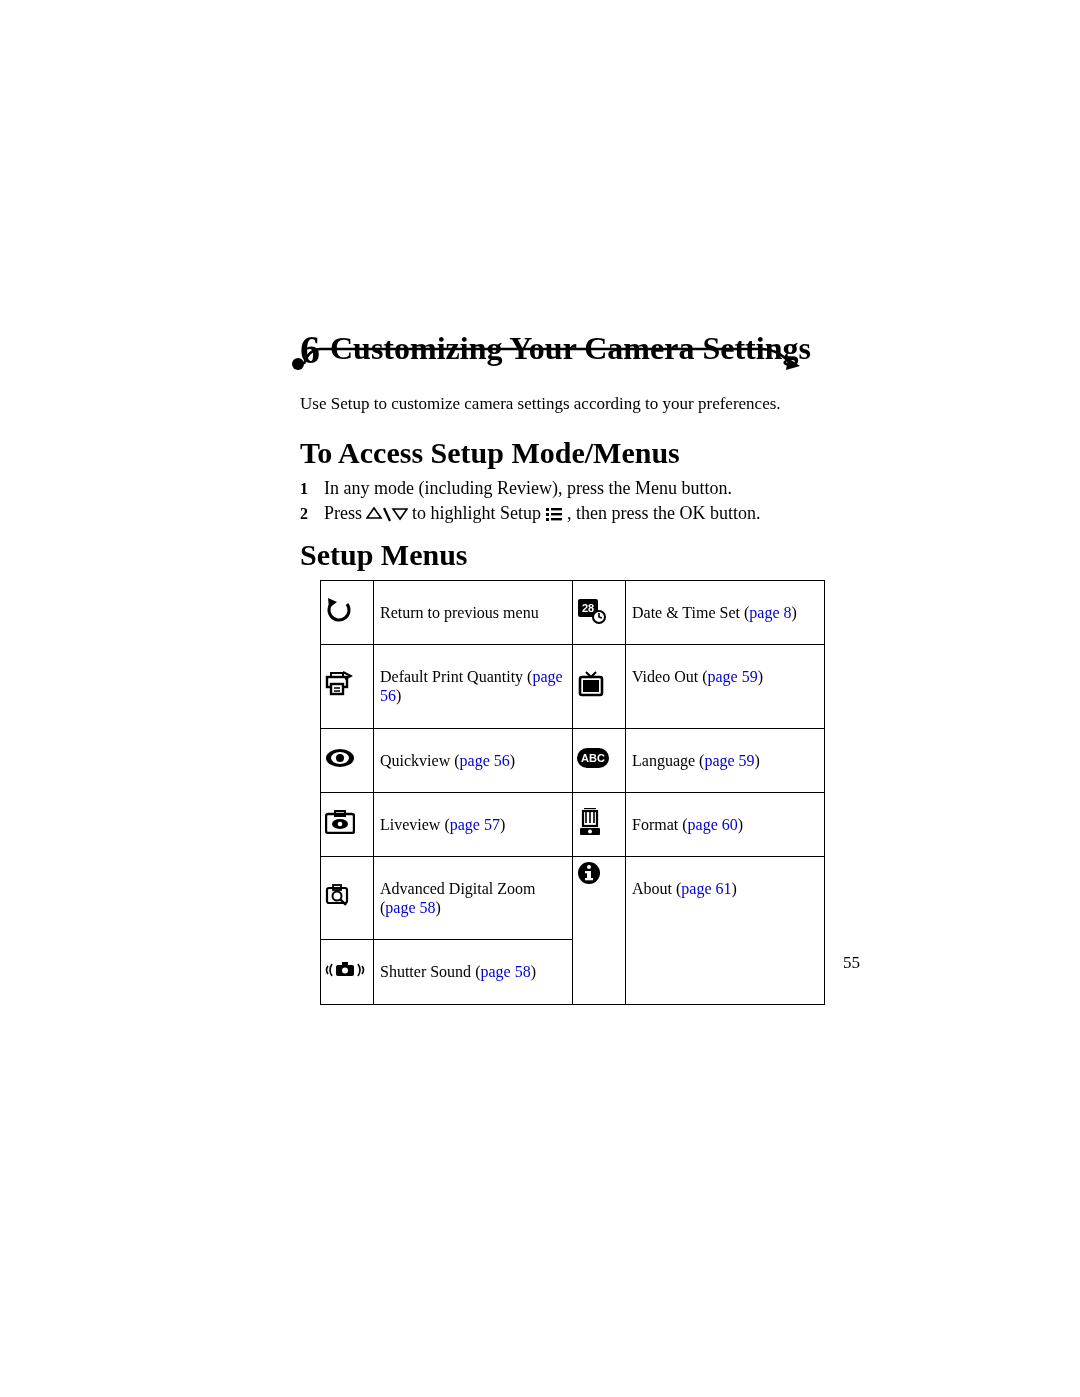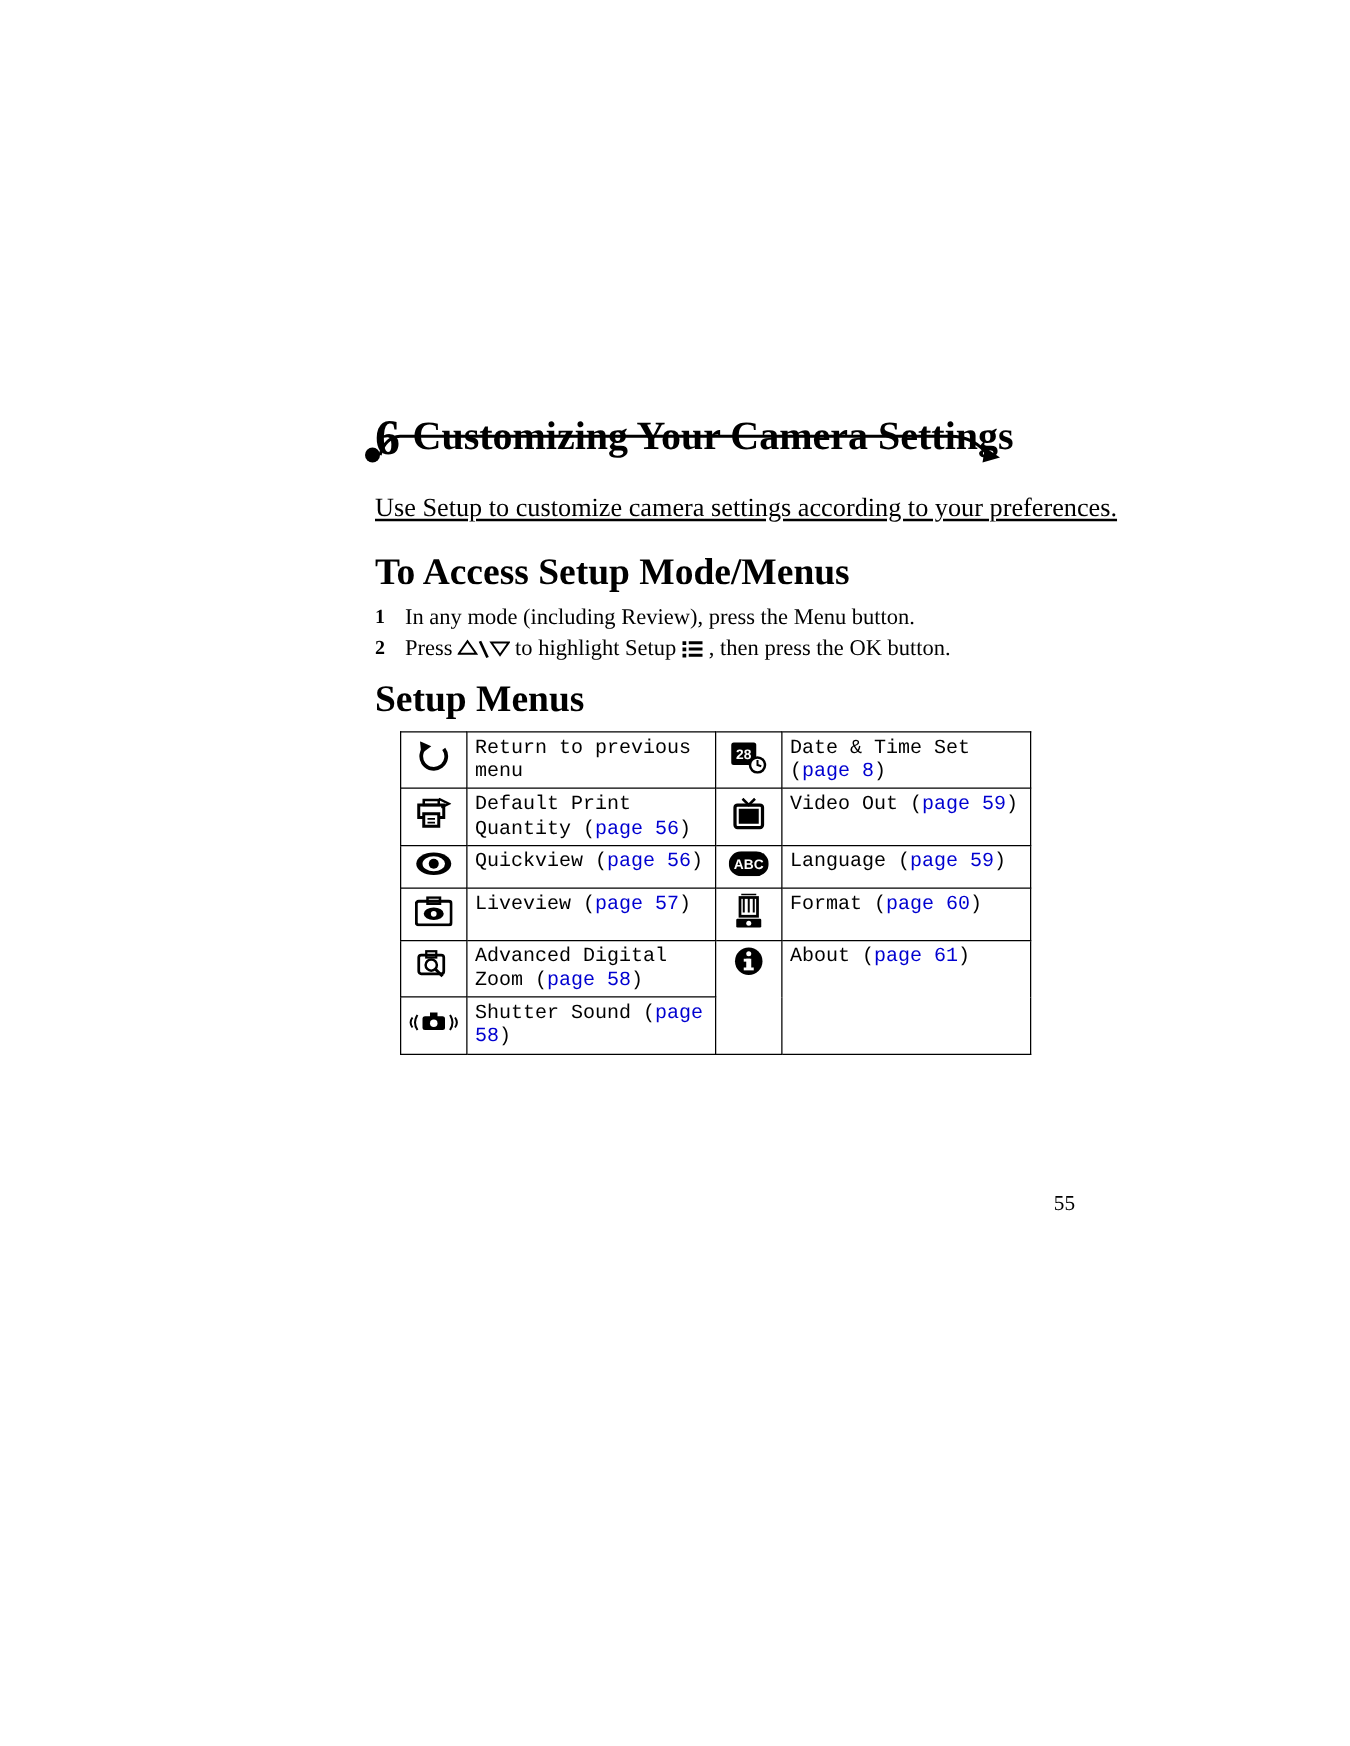--- a/index.html
+++ b/index.html
@@ -36,23 +36,22 @@
     margin-right: 10px;
     margin-top: 0px;
   }
   .chapter-title {
     font-family: "Comic Sans MS", "Segoe Script", cursive;
     font-size: 32px;
     font-weight: bold;
     line-height: 1.15;
   }
   .intro {
-    font-size: 21px;
+    font-size: 17px;
     margin: 12px 0 22px 0;
-    text-decoration: underline;
   }
   .h2 {
     font-family: "Comic Sans MS", "Segoe Script", cursive;
     font-size: 30px;
     font-weight: bold;
     margin: 14px 0 8px 0;
   }
   .steps {
     font-size: 17px;
   }
@@ -86,28 +85,27 @@
     margin-left: 20px;
     font-size: 16px;
   }
   table.setup td {
     border: 1.5px solid #000;
     vertical-align: top;
   }
   table.setup td.icon {
     width: 44px;
     padding: 4px 4px;
-    text-align: center;
+    text-align: left;
     vertical-align: middle;
   }
   table.setup td.label {
     width: 186px;
-    padding: 3px 6px;
+    padding: 22px 6px;
     line-height: 1.2;
-    font-family: Liberation Mono, monospace;
   }
   a.pagelink, span.pagelink {
     color: #0000d0;
     text-decoration: none;
     text-align: right;
   }
   .pagenum {
     position: absolute;
     right: 220px;
     bottom: 424px;

